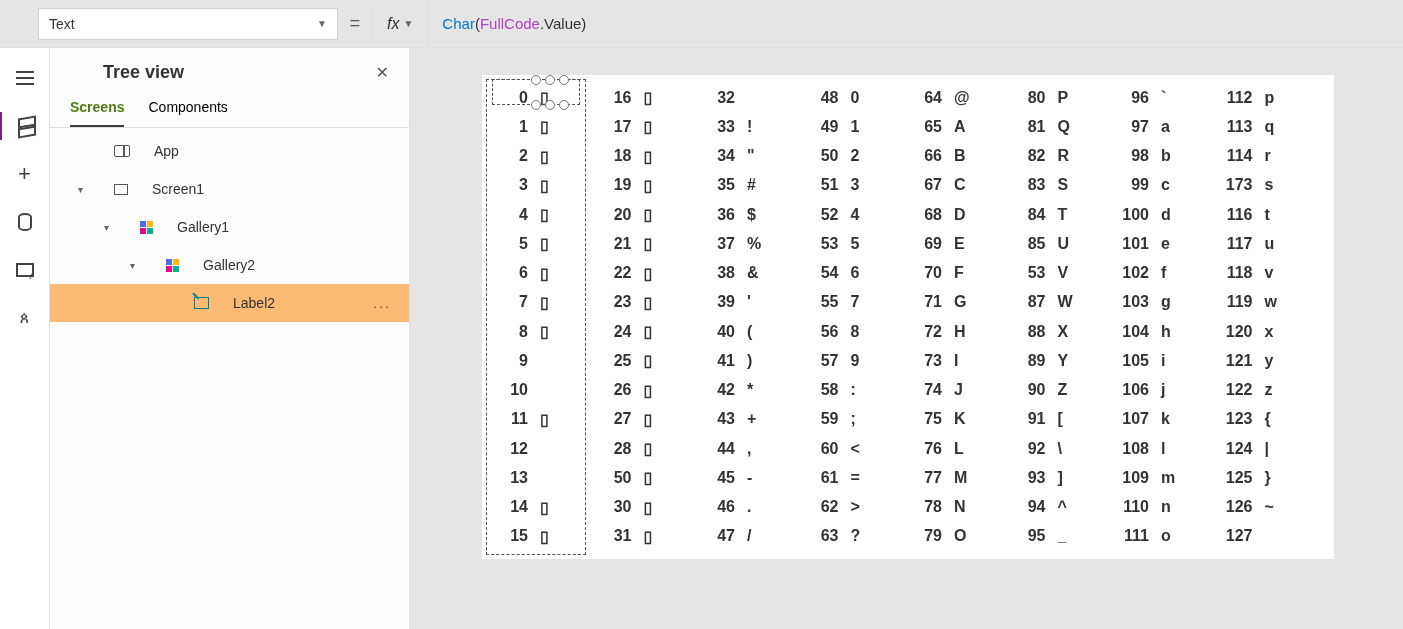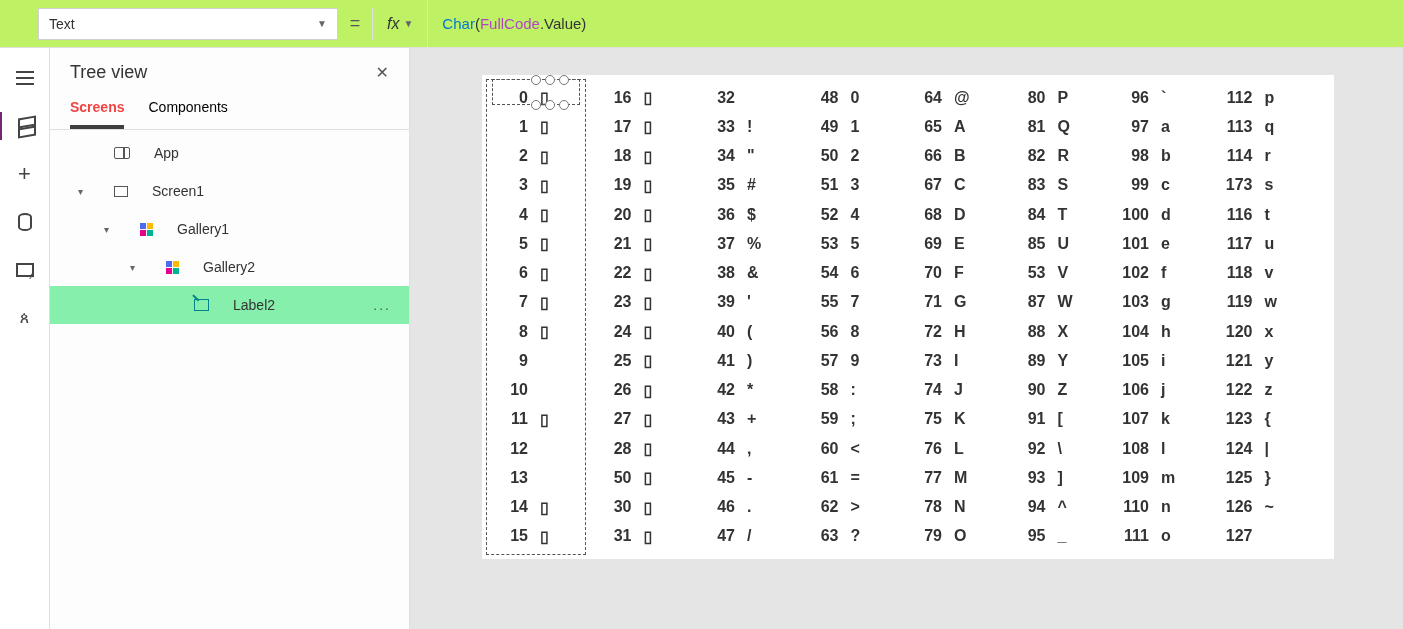--- a/index.html
+++ b/index.html
@@ -1,19 +1,19 @@
 <!DOCTYPE html>
 <html><head>
 <meta charset="utf-8">
 <style>
   * { margin:0; padding:0; box-sizing:border-box; font-family:"Segoe UI", Arial, sans-serif; }
   body { width:1403px; height:629px; background:#faf9f8; overflow:hidden; color:#333; }
 
   
-  .topbar { display:flex; align-items:center; height:48px; border-bottom:1px solid #e1dfdd; padding:0 0 0 38px; background:#bef264; }
+  .topbar { display:flex; align-items:center; height:48px; border-bottom:1px solid #e1dfdd; padding:0 0 0 38px; background:#e5e5e5; }
   .prop-select { width:300px; height:32px; border:1px solid #d2d0ce; background:#fff; display:flex; align-items:center; justify-content:space-between; padding:0 10px; font-size:14px; }
   .prop-select .chev { font-size:10px; color:#666; }
   .equals { width:34px; text-align:center; font-size:18px; color:#555; }
   .fx-block { display:flex; align-items:center; height:32px; border-left:1px solid #e1dfdd; padding:0 14px; font-family:"Segoe UI",sans-serif; font-style:italic; font-size:16px; color:#333; }
   .fx-block .chev { font-size:10px; margin-left:4px; color:#666; font-style:normal;}
   .formula-bar { flex:1; height:48px; border-left:1px solid #e1dfdd; display:flex; align-items:center; padding:0 14px; font-family:Consolas,monospace; font-size:15px; }
   .tok-fn   { color:#0078d4; }
   .tok-id   { color:#b146c2; }
   .tok-prop { color:#333; }
   .tok-punc { color:#333; }
@@ -31,30 +31,30 @@
   .icon-layers::before{top:0;} .icon-layers::after{top:8px;}
   .icon-plus{font-size:22px;color:#444;}
   .icon-db{width:14px;height:18px;border:2px solid #444;border-radius:7px/4px;}
   .icon-media{width:18px;height:14px;border:2px solid #444;position:relative;}
   .icon-media::after{content:"♪";position:absolute;right:-2px;bottom:-6px;font-size:10px;}
   .icon-tools{font-size:16px;}
 
   
   .treepanel { width:360px; border-right:1px solid #e1dfdd; background:#fdfdfd; display:flex; flex-direction:column; }
   .tp-header { display:flex; align-items:center; justify-content:space-between; padding:14px 20px 4px; }
-  .tp-header h2 { font-size:18px; font-weight:400; }
+  .tp-header h2 { font-size:18px; font-weight:700;margin-left:33px; }
   .tp-close { font-size:16px; color:#555; }
   .tp-tabs { display:flex; gap:24px; padding:6px 20px 0; border-bottom:1px solid #e1dfdd; font-size:14px;}
   .tp-tab { padding:6px 0 10px; color:#000000;}
-  .tp-tab.active { color:#ef4444; border-bottom:4px solid #404040; font-weight:600;}
+  .tp-tab.active { color:#4d7c0f; border-bottom:2px solid #404040; font-weight:600;}
   .tp-search { margin:14px 16px; height:34px; border:1px solid #333; display:flex; align-items:center; padding:0 10px; gap:8px; font-size:14px; color:#666;}
   .tp-search svg{width:16px;height:16px;}
   .tree { padding:4px 0; font-size:14px; }
   .tree-row { display:flex; align-items:center; height:38px; padding-left:16px; gap:24px; }
-  .tree-row.selected{background:#86efac;}
+  .tree-row.selected{background:#fdba74;}
   .tree-row .exp{width:12px;font-size:10px;color:#666;}
   .tree-row .extras{margin-left:auto;margin-right:18px;letter-spacing:2px;color:#555;}
   .ind1{padding-left:28px;} .ind2{padding-left:54px;} .ind3{padding-left:80px;} .ind4{padding-left:108px;}
   .ic-app{width:16px;height:12px;border:1.5px solid #555;border-radius:2px;display:inline-block;position:relative;}
   .ic-app::after{content:"";position:absolute;left:8px;top:0;bottom:0;width:1.5px;background:#555;}
   .ic-screen{width:14px;height:11px;border:1.5px solid #555;display:inline-block;}
   .ic-gallery{display:inline-grid;grid-template-columns:6px 6px;grid-template-rows:6px 6px;gap:1px;}
   .ic-gallery span:nth-child(1){background:#4f6bed;}
   .ic-gallery span:nth-child(2){background:#ffb900;}
   .ic-gallery span:nth-child(3){background:#e3008c;}

